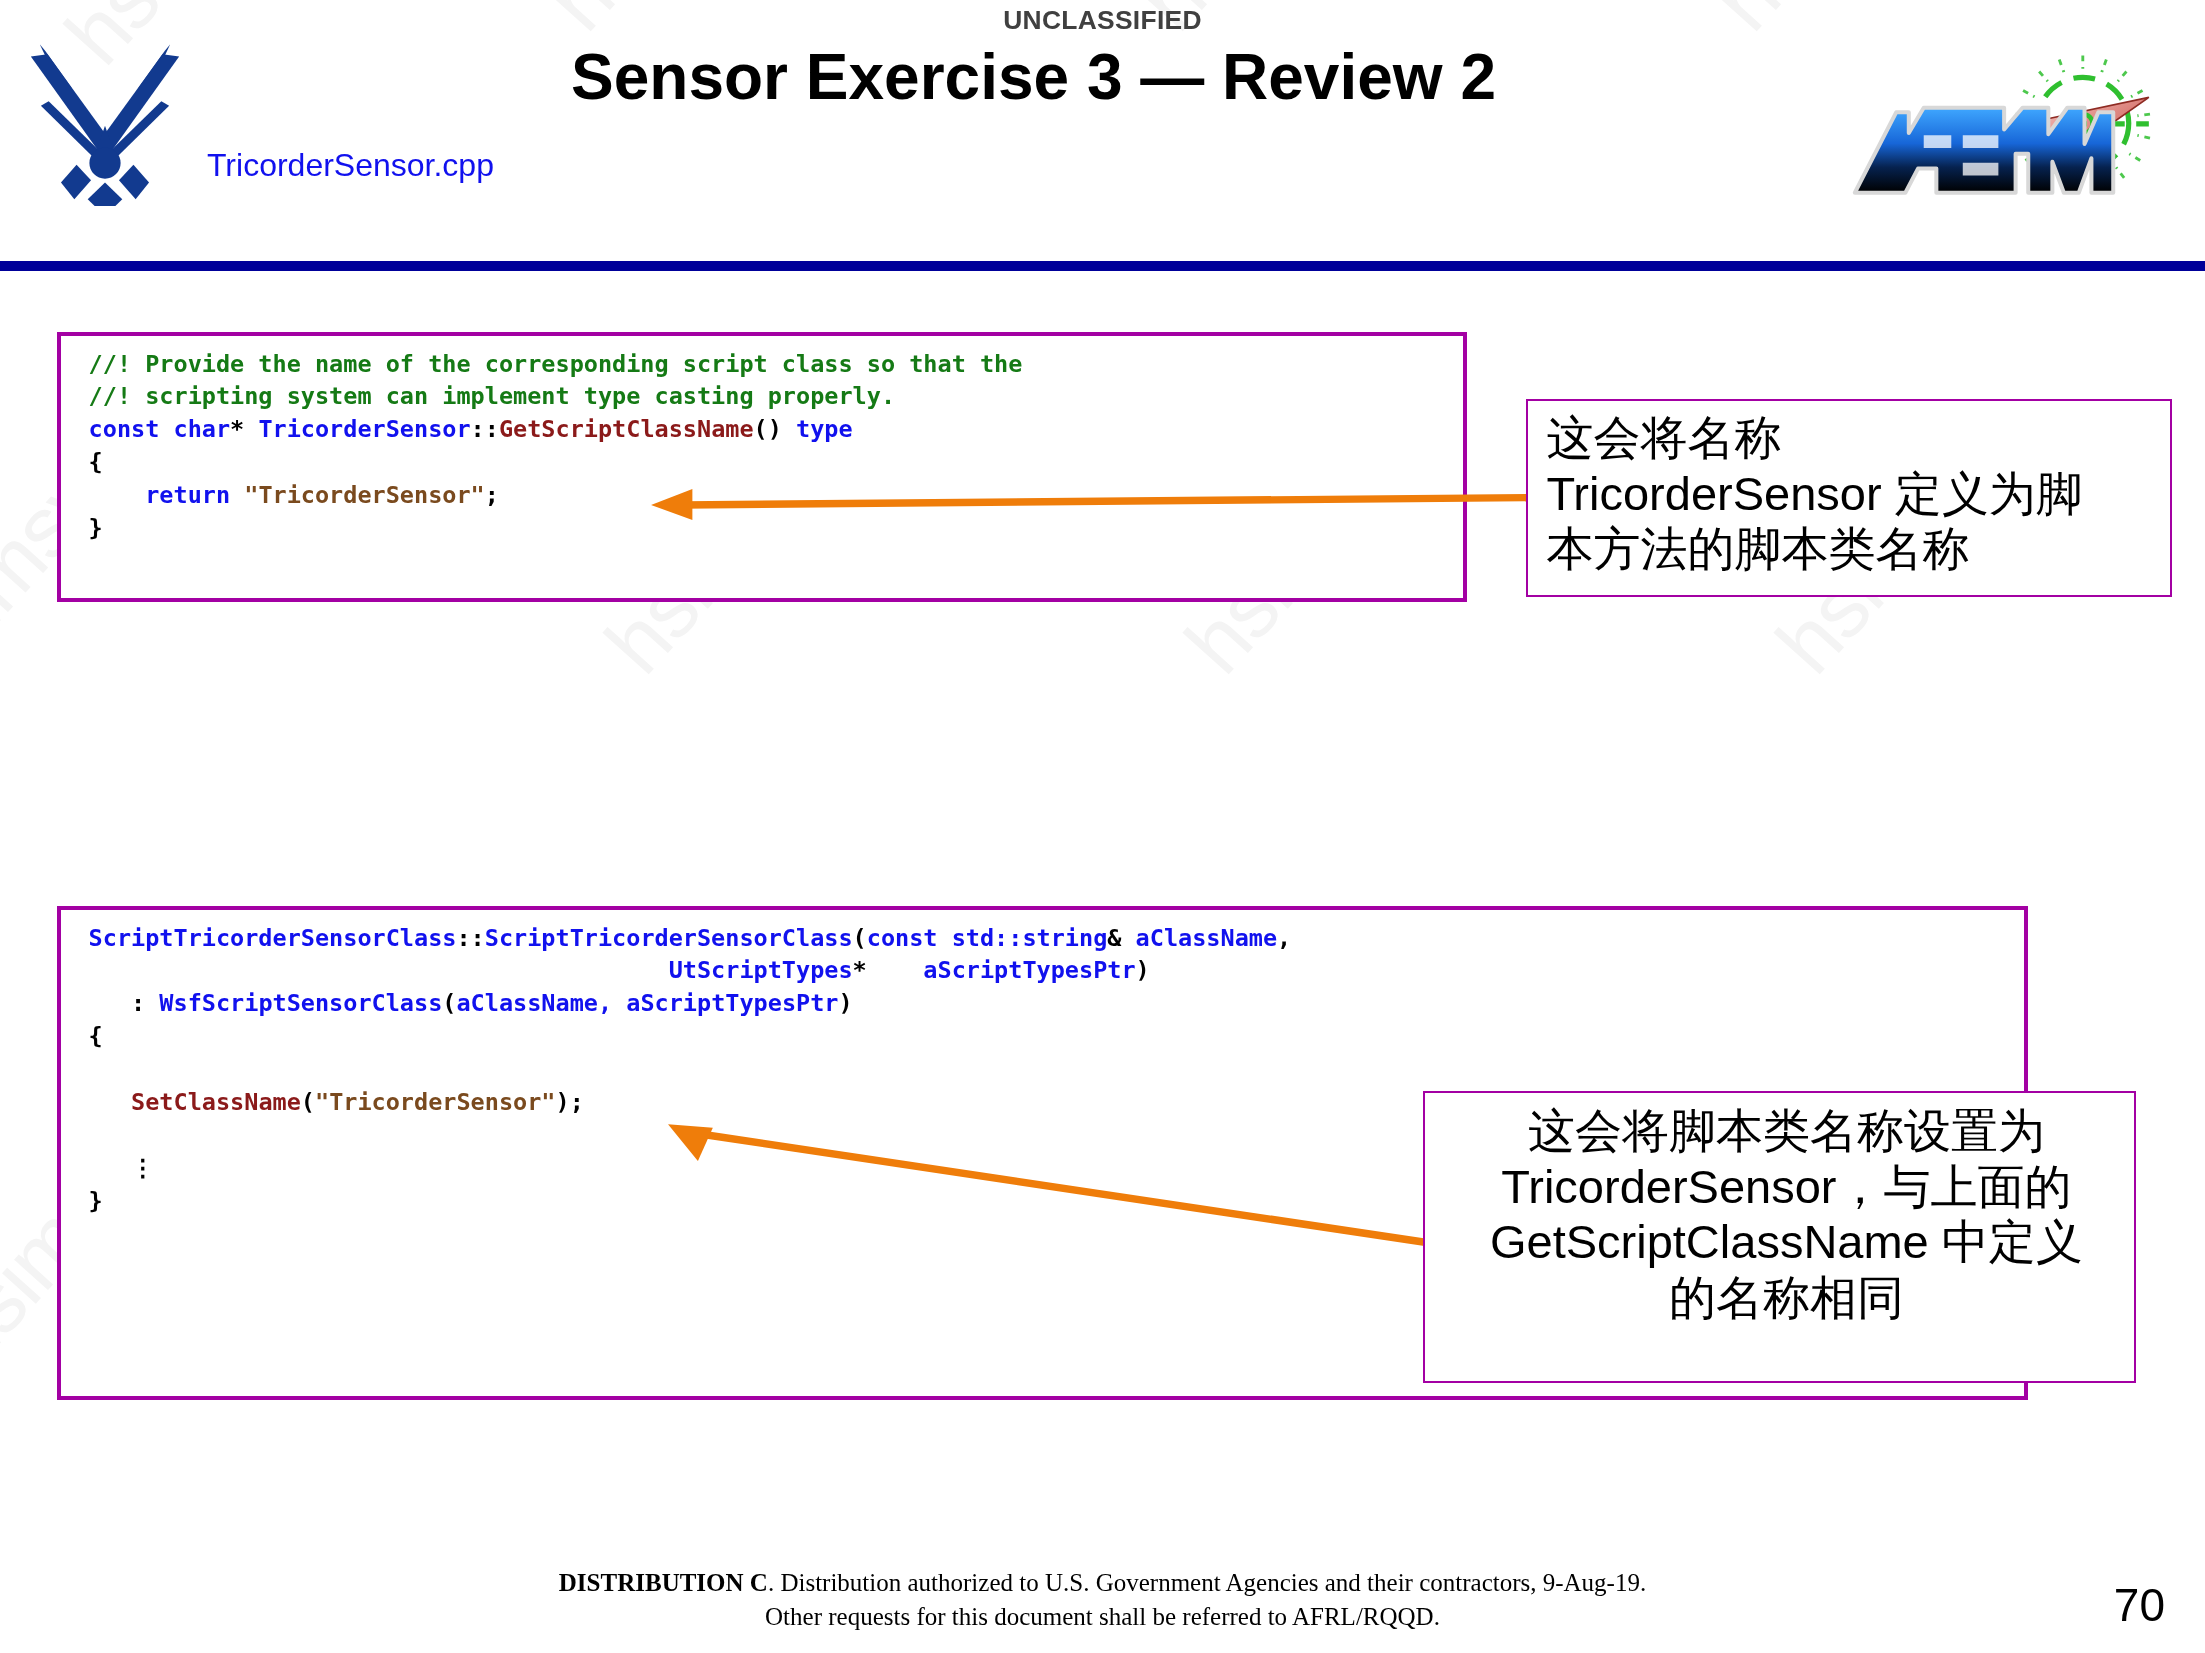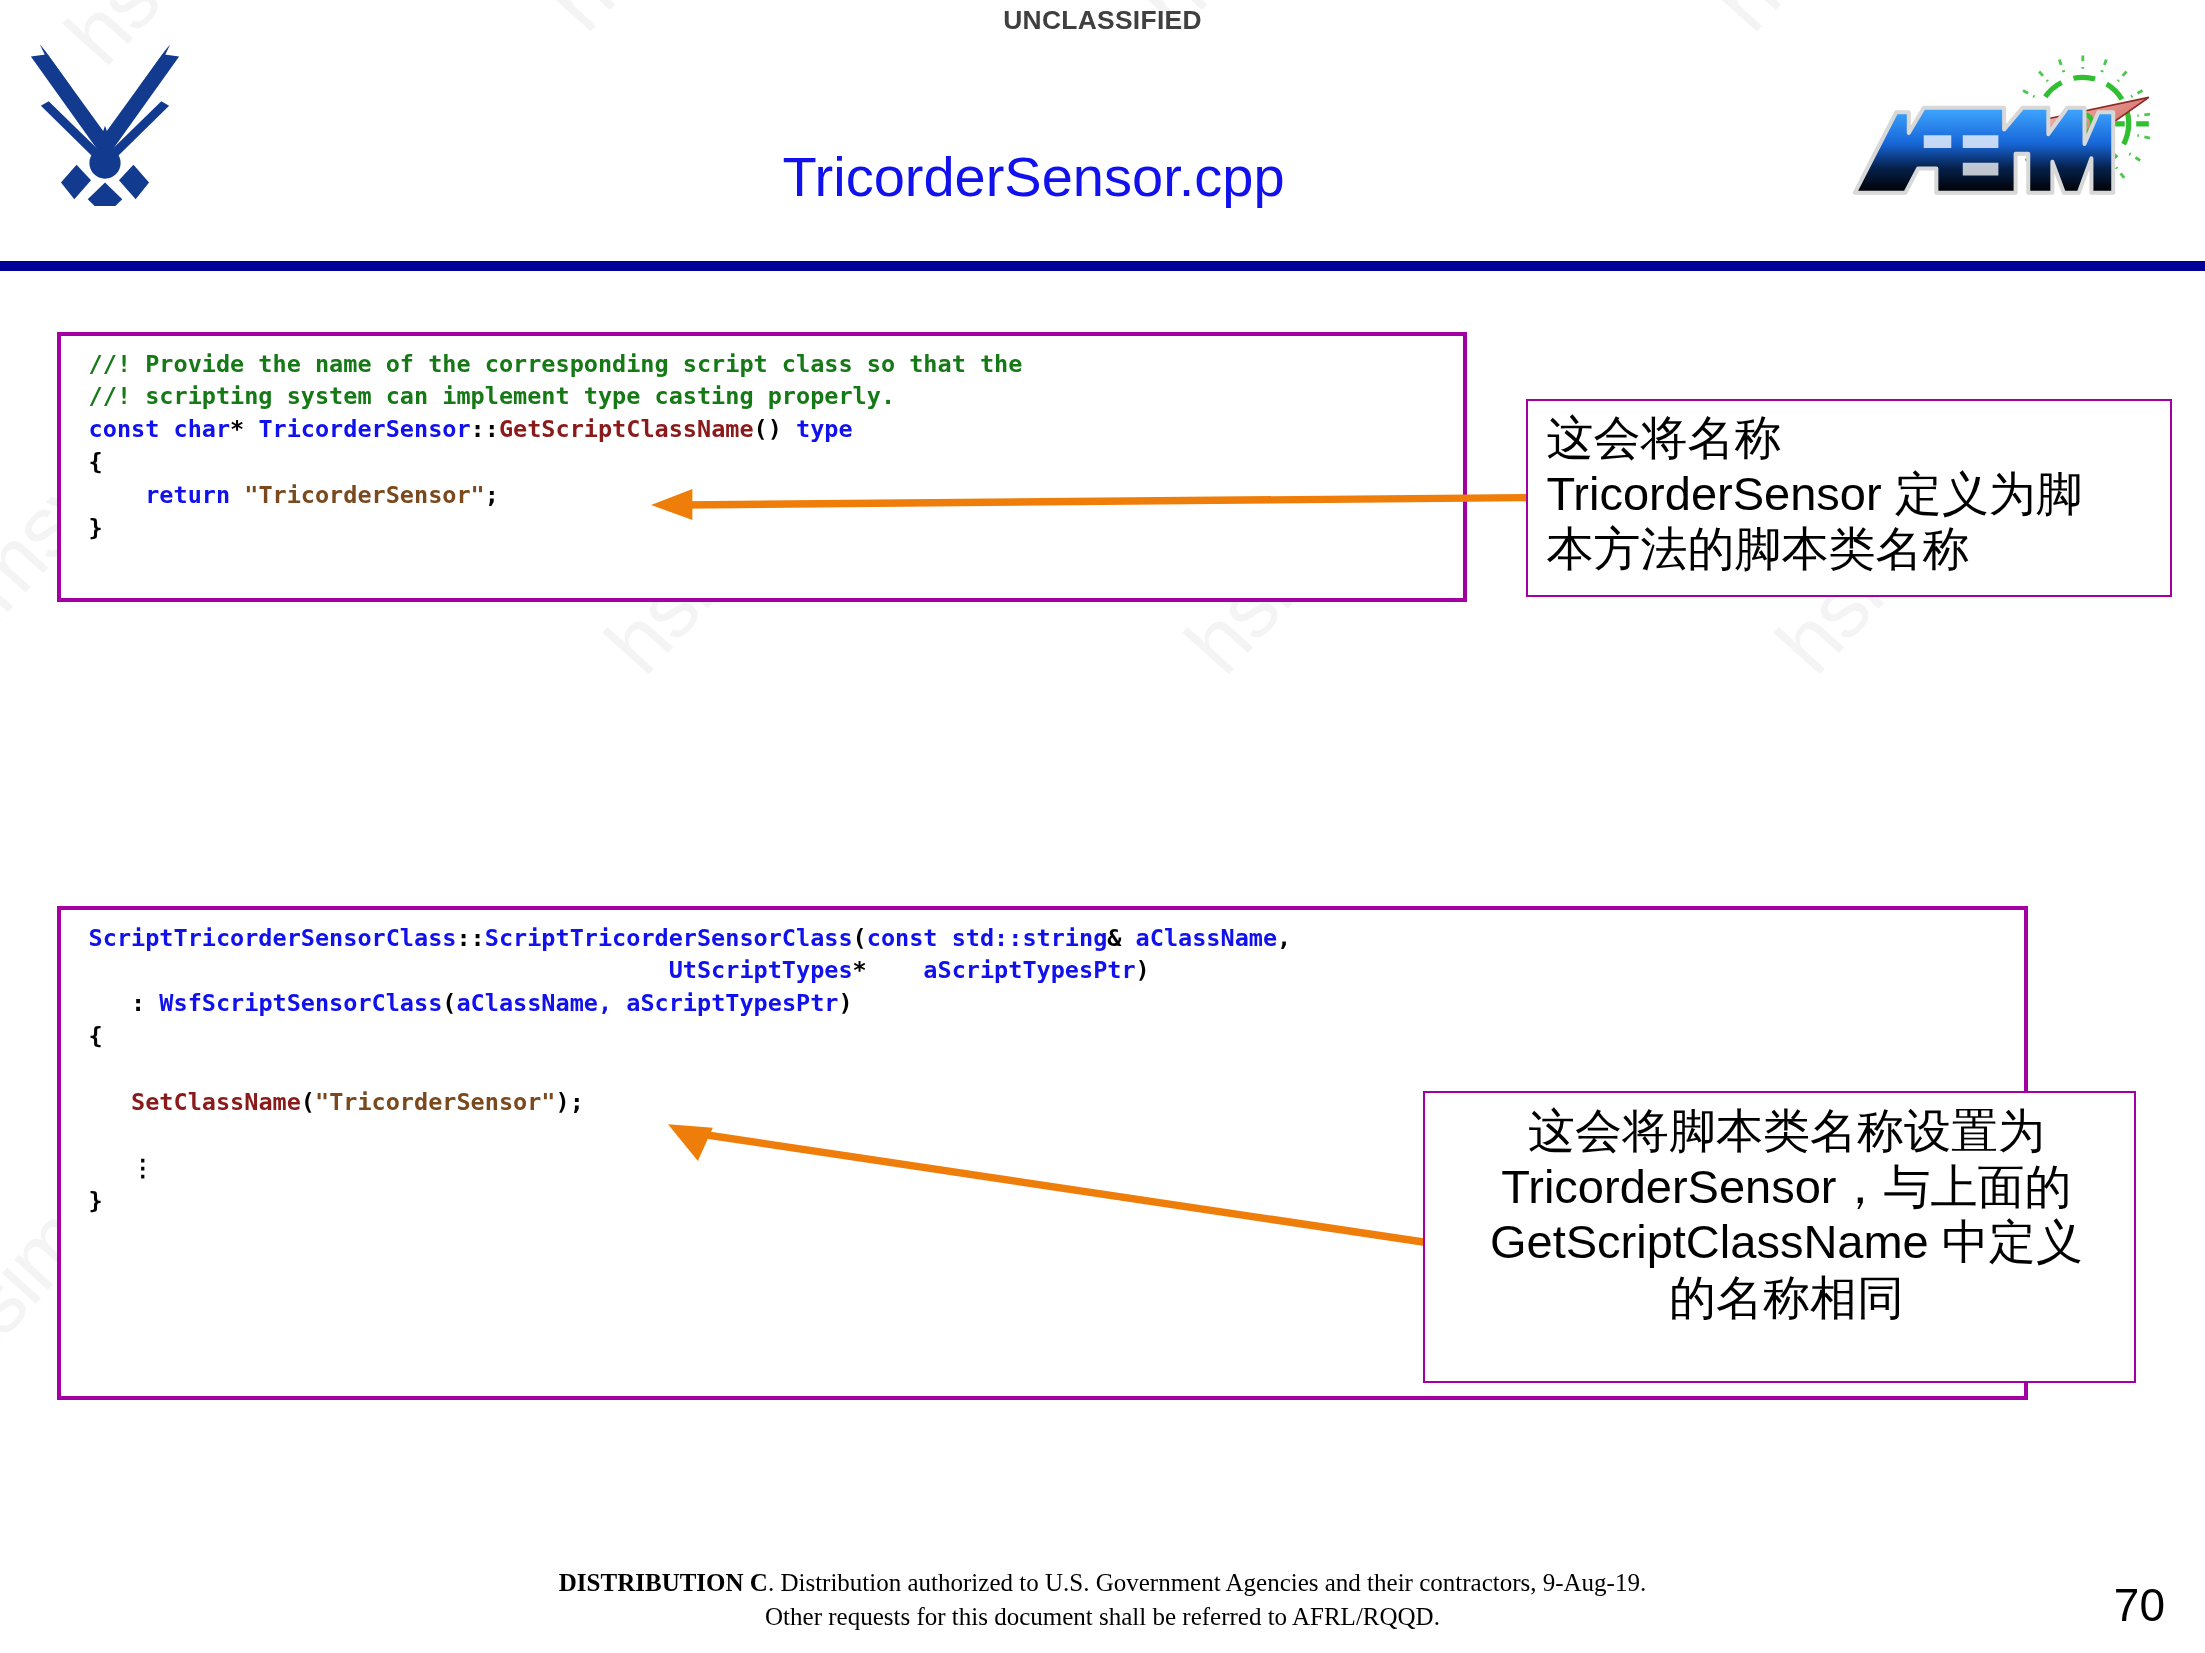--- a/index.html
+++ b/index.html
@@ -74,23 +74,22 @@
     font-size: 64px;
     font-weight: bold;
     font-family: "Liberation Sans", sans-serif;
     line-height: 1.0;
     white-space: nowrap;
   }
   .slide-subtitle {
     position: absolute;
     left: 207px; right: 345px;
     top: 149px;
-    text-align: center;
     color: #1111ee;
-    font-size: 56px;
+    font-size: 32px;
     font-weight: 400;
     font-family: "Liberation Sans", sans-serif;
     line-height: 1.0;
   }
   .blue-rule {
     position: absolute;
     left: 0; top: 261px;
     width: 2205px; height: 10.3px;
     background: #000099;
     z-index: 3;
@@ -216,20 +215,21 @@
       <path d="M270 150 L150 268 L160 236 L256 142 Z"></path>
       <path d="M155 186 L178 252 L132 252 Z"></path>
       <circle cx="155" cy="253" r="28"></circle>
       <path d="M104 256 L130 284 L100 318 L76 288 Z"></path>
       <path d="M206 256 L180 284 L210 318 L234 288 Z"></path>
       <path d="M155 288 L186 318 L155 348 L124 318 Z"></path>
     </g>
   </svg>
 
   <div class="unclassified">UNCLASSIFIED</div>
+  <div class="slide-title">Sensor Exercise 3 — Review 2</div>
   <div class="slide-subtitle">TricorderSensor.cpp</div>
 
   <svg class="afsim-logo" viewBox="0 0 600 350">
     <defs>
       <linearGradient id="afsimGrad" x1="0" y1="0" x2="0" y2="1">
         <stop offset="0%" stop-color="#3fa7ff"></stop>
         <stop offset="42%" stop-color="#1766d8"></stop>
         <stop offset="70%" stop-color="#06224f"></stop>
         <stop offset="100%" stop-color="#000000"></stop>
       </linearGradient>

